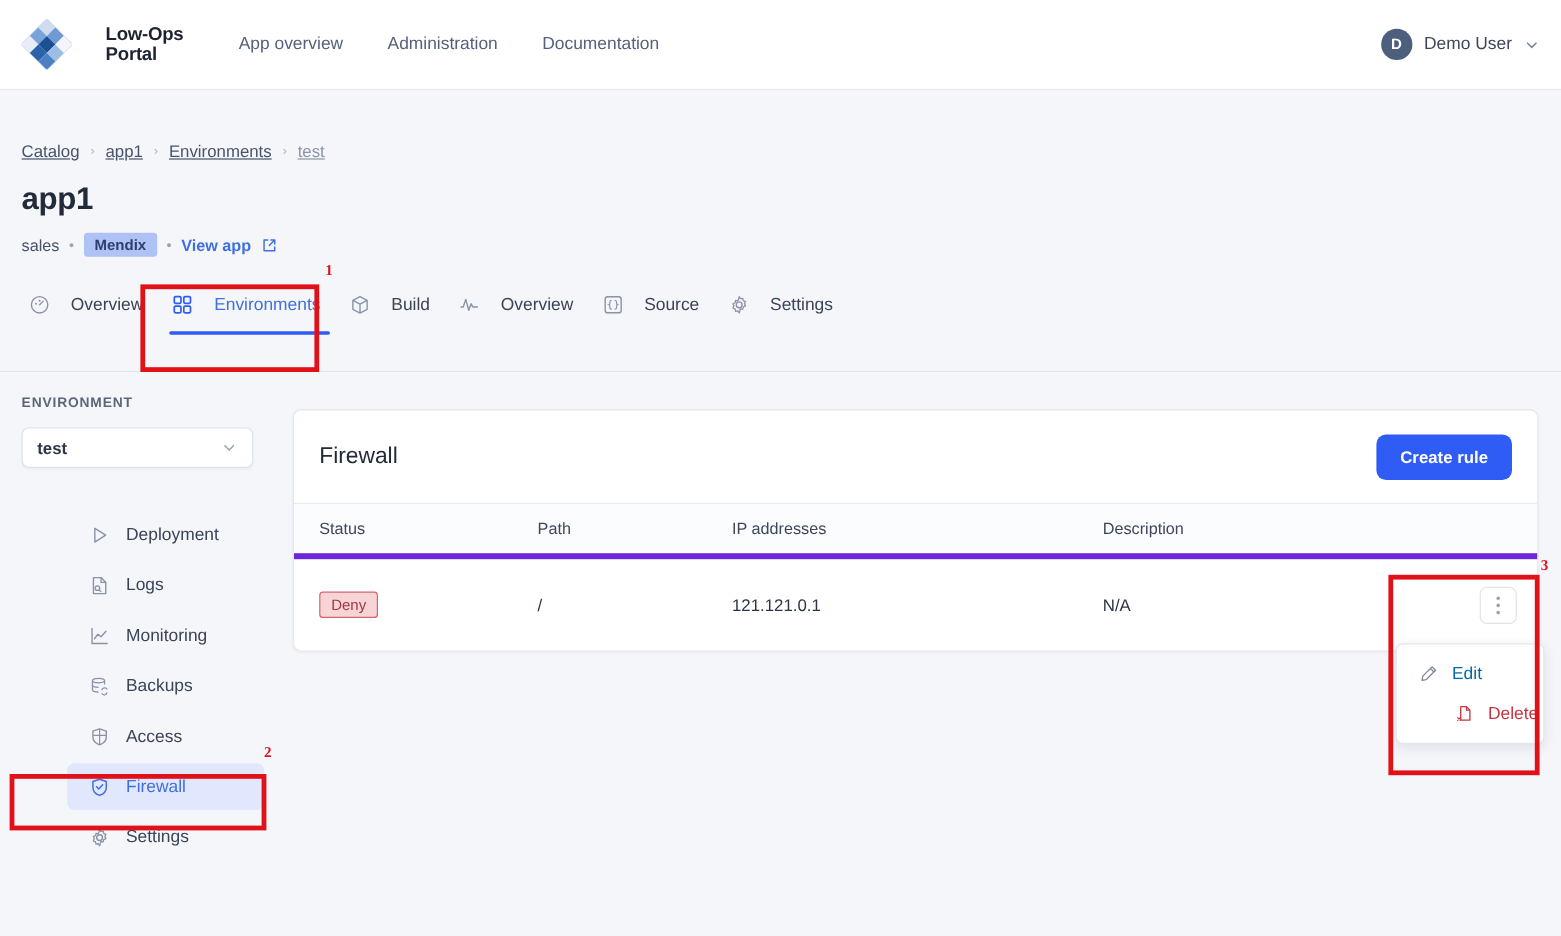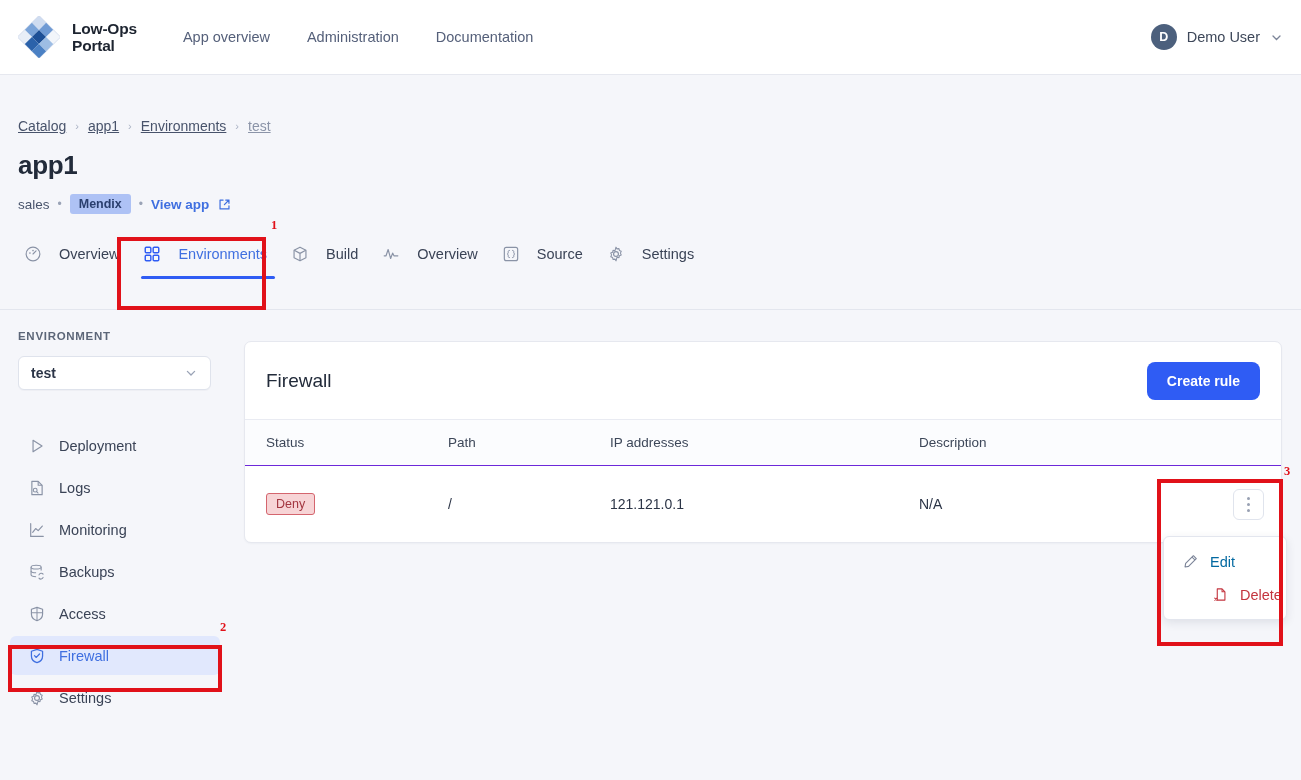--- a/index.html
+++ b/index.html
@@ -15,21 +15,21 @@
   .topnav {
     position: absolute; top: 0; left: 0;
     width: 1301px; height: 75px;
     background: #ffffff;
     border-bottom: 1px solid #e6e8ef;
     display: flex; align-items: center;
   }
   .brand { display: flex; align-items: center; margin-left: 18px; }
   .logo-mark { width: 42px; height: 42px; position: relative; }
   .brand-text {
-    margin-left: 12px;
+    margin-left: 28px;
     font-size: 15.5px; font-weight: bold;
     line-height: 17px; color: #1d2430;
     letter-spacing: -0.2px;
   }
   .topnav-links { display: flex; align-items: center; margin-left: 46px; gap: 37px; }
   .topnav-link {
     font-size: 14.5px; color: #55607a; cursor: pointer;
     white-space: nowrap;
   }
   .user-box {
@@ -103,21 +103,21 @@
     letter-spacing: 0.7px; color: #5c6678;
   }
   .env-select {
     margin: 14px 0 0 18px; width: 193px; height: 34px;
     background: #fff; border: 1px solid #dfe3ec; border-radius: 6px;
     display: flex; align-items: center; justify-content: space-between;
     padding: 0 12px; cursor: pointer;
     box-shadow: 0 1px 1px rgba(30,40,70,.03);
   }
   .env-select-value { font-size: 14px; font-weight: bold; color: #2c3547; }
-  .side-menu { margin-top: 36px; }
+  .side-menu { margin-top: 36px; padding-left: 46px; }
   .side-item {
     display: flex; align-items: center; gap: 13px;
     height: 39px; margin: 0 10px 3px 10px;
     padding-left: 18px; border-radius: 6px;
     font-size: 14.5px; color: #3a4356; cursor: pointer;
   }
   .side-item.active { background: #e1e8fd; color: #3f6fe0; }
 
   
   .card {
@@ -136,21 +136,21 @@
     background: #2f5cf4; color: #fff;
     font-size: 14px; font-weight: bold;
     border: none; border-radius: 8px;
     padding: 11px 20px; cursor: pointer;
     font-family: "Liberation Sans", sans-serif;
     text-align: right;
   }
   .table { width: 100%; }
   .thead {
     display: flex; align-items: center; height: 47px;
-    border-top: 1px solid #e9ebf2; border-bottom: 1px solid #6d28d9;
+    border-top: 1px solid #e9ebf2; border-bottom: 5px solid #6d28d9;
     background: #fbfcfe;
   }
   .trow {
     display: flex; align-items: center; height: 76px;
     position: relative;
   }
   .th { font-size: 13.5px; color: #3d4759; }
   .td { font-size: 14px; color: #2c3547; }
   .col-status { width: 203px; padding-left: 21px; }
   .col-path   { width: 162px; }

